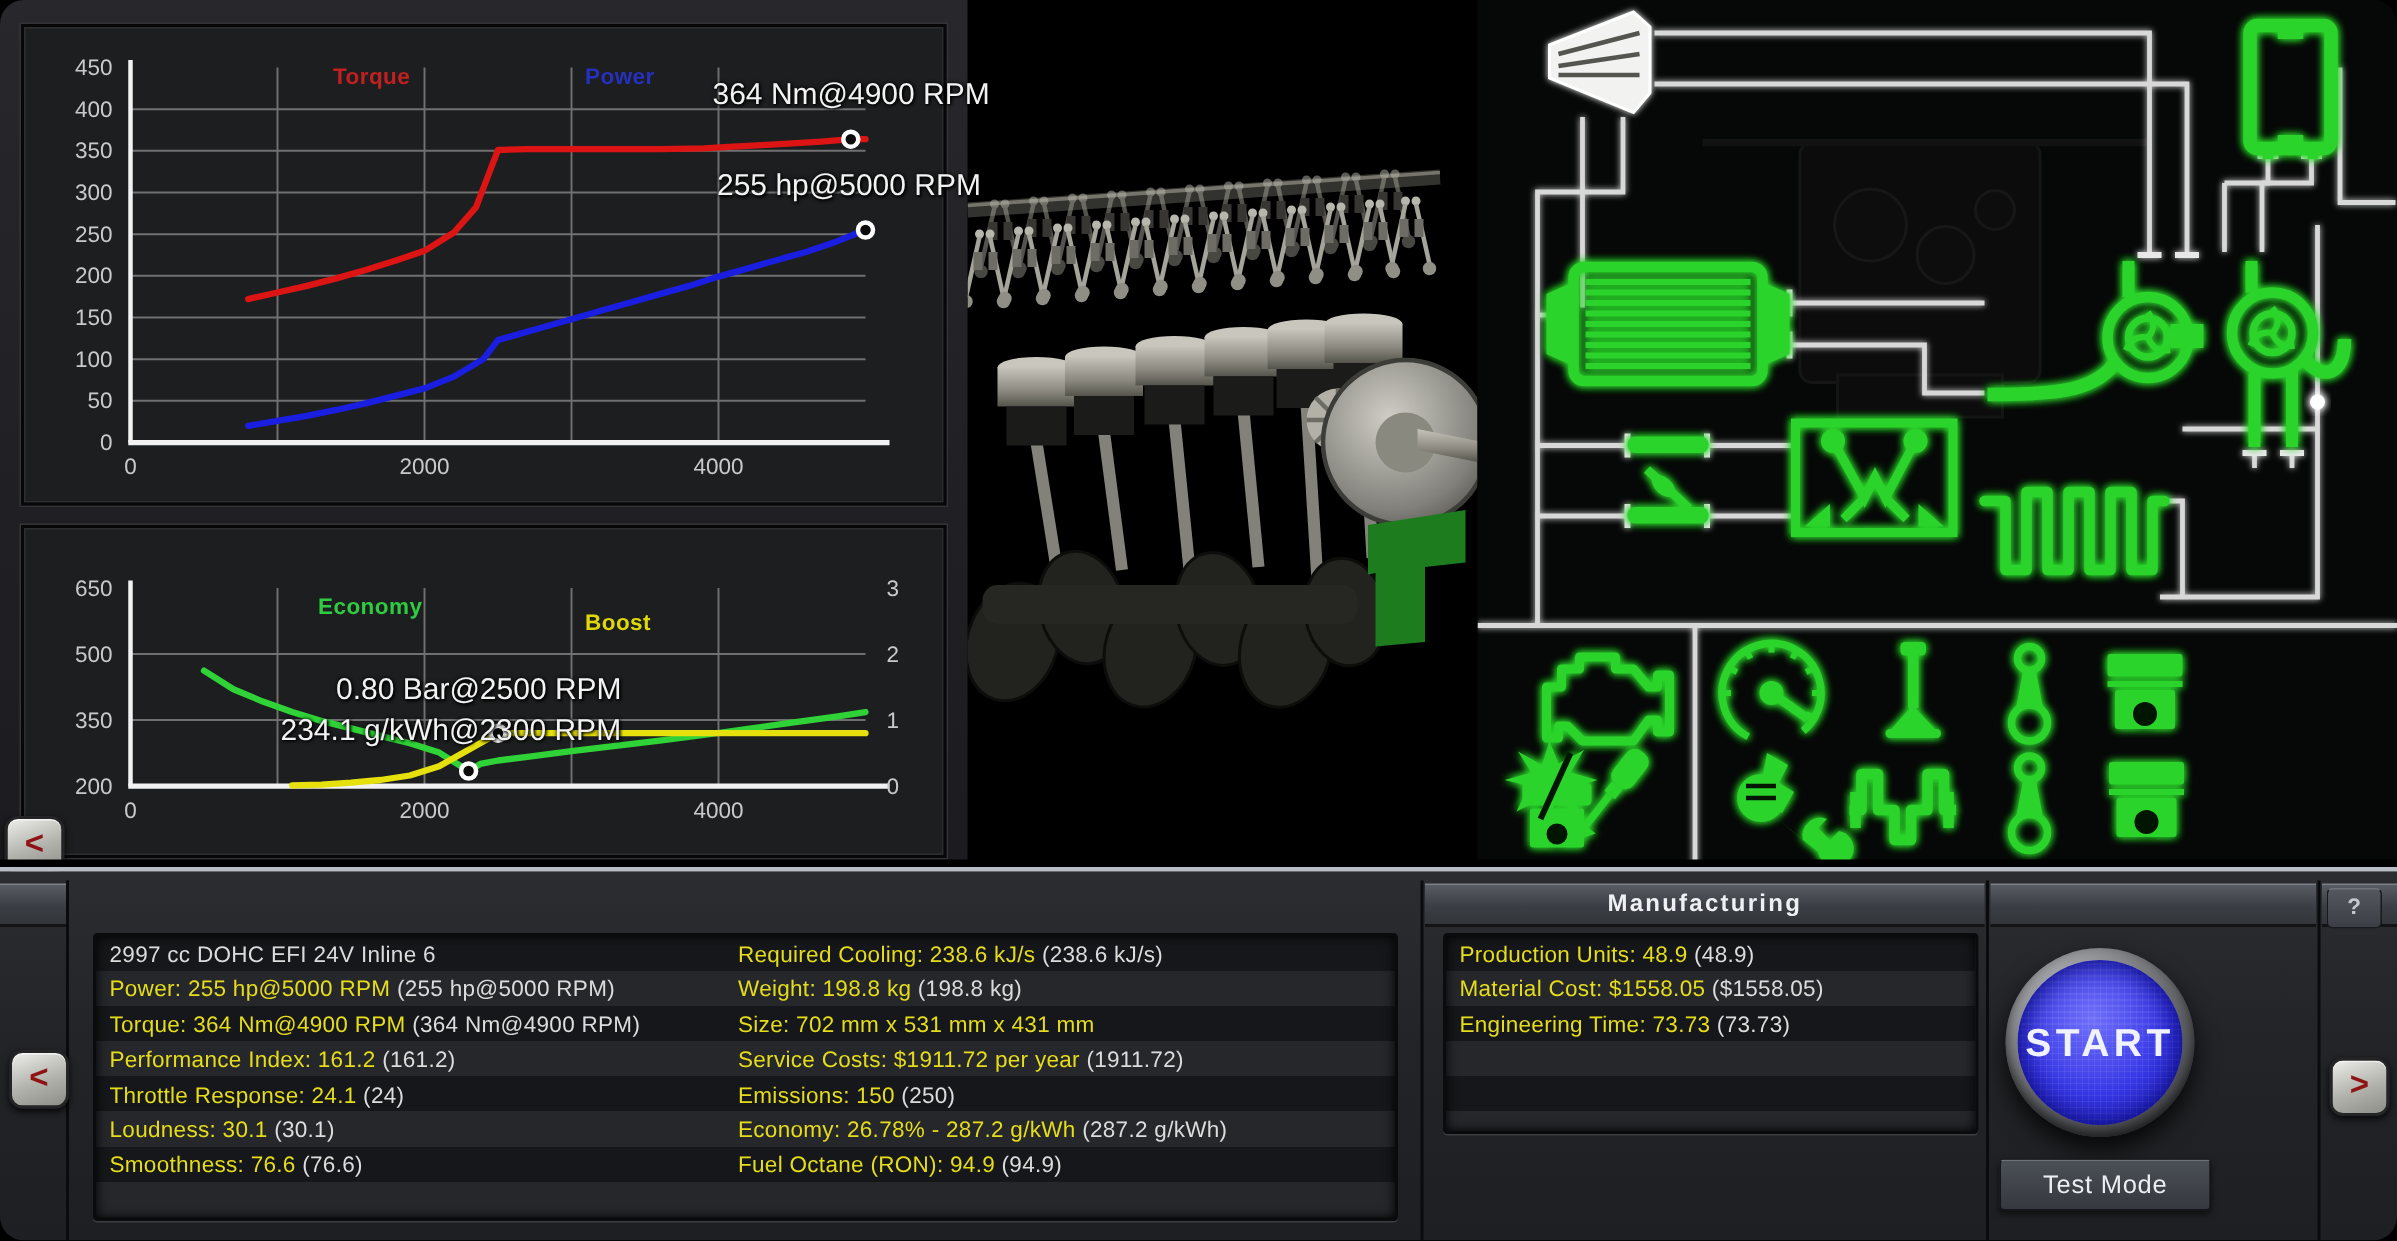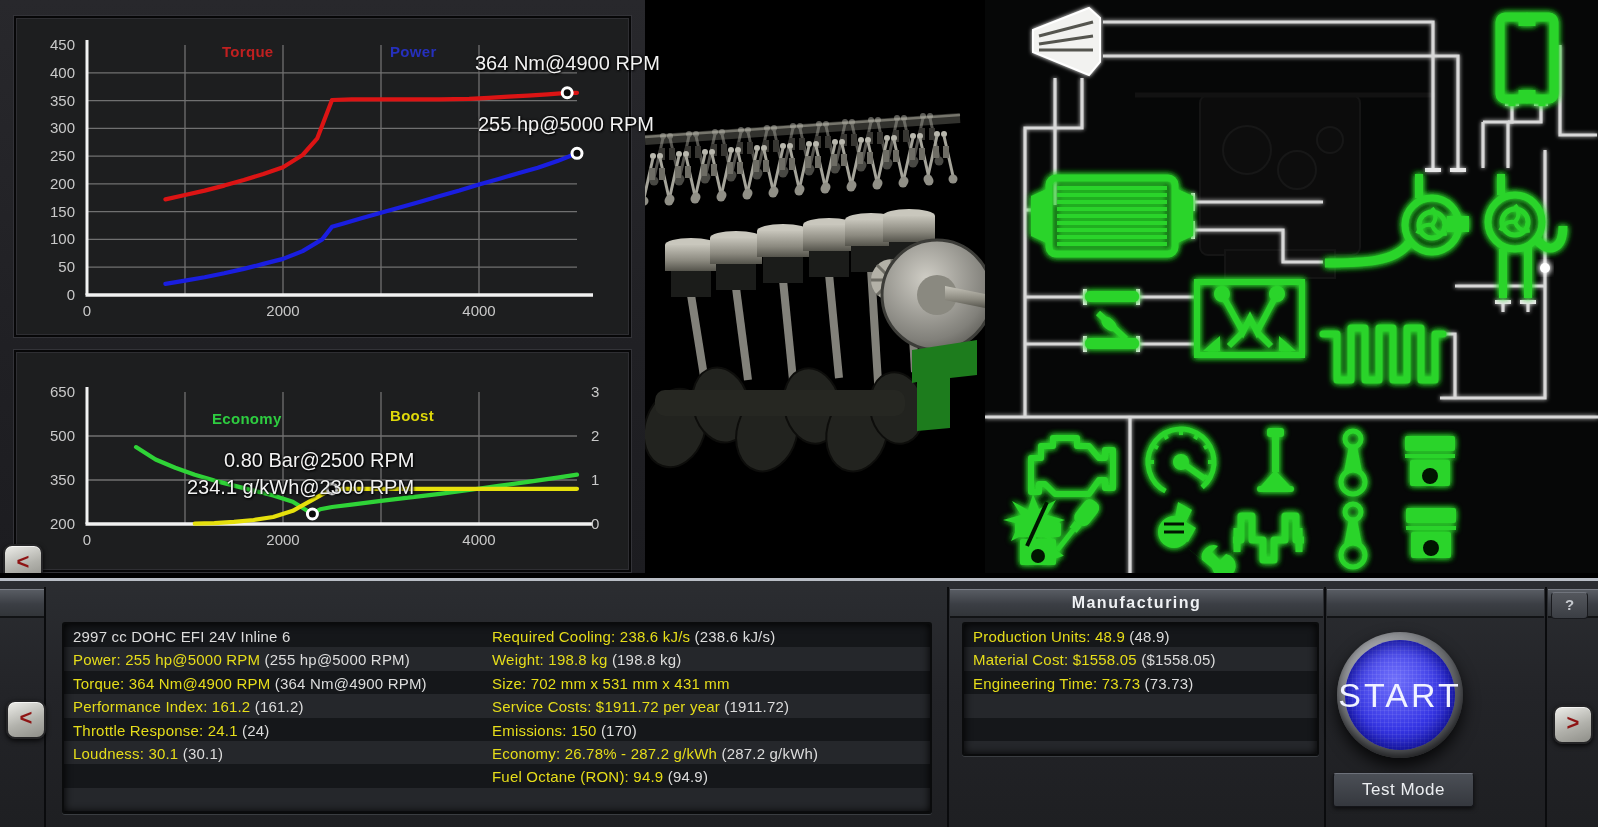--- a/index.html
+++ b/index.html
@@ -1,32 +1,32 @@
 <!DOCTYPE html>
 <html><head>
 <meta charset="utf-8">
 <style>
   html,body{margin:0;padding:0;background:#000;}
   .page{position:relative;width:1598px;height:827px;overflow:hidden;background:#000;
-        font-family:"Liberation Sans",sans-serif;}
+        font-family:"Liberation Sans",sans-serif;border-radius:16px;}
   
   .left-panel{position:absolute;left:0;top:0;width:645px;height:578px;z-index:3;
     background:linear-gradient(180deg,#28282c,#202024 60%,#1c1c20);}
   .chart-box{position:absolute;background:#1d1e1f;border:2px solid #070708;
     box-shadow:inset 0 0 0 1px #2e2e32, 0 0 0 1px #333338;}
   .chart1{left:14px;top:16px;width:613px;height:317px;}
   .chart2{left:14px;top:350px;width:613px;height:218px;}
   .chart-box svg{position:absolute;left:0;top:0;}
   svg text.tick{fill:#c9c9c9;font-size:15px;font-family:"Liberation Sans",sans-serif;}
   .legend,.annot{position:absolute;white-space:nowrap;z-index:5;}
   .legend{font-size:15px;font-weight:bold;letter-spacing:.3px;}
   .annot{font-size:20px;color:#f2f2f2;text-shadow:1px 1px 2px #000,0 0 3px #000;}
   .lg-torque{left:206px;top:25px;color:#c02020;}
   .lg-power{left:374px;top:25px;color:#2630bd;}
-  .lg-economy{left:196px;top:58px;color:#2ecc40;}
+  .lg-economy{left:196px;top:44px;color:#2ecc40;}
   .lg-boost{left:374px;top:55px;color:#ded80a;}
   .an-c1a{left:459px;top:34px;}
   .an-c1b{left:462px;top:95px;}
   .an-c2a{left:208px;top:97px;}
   .an-c2b{left:171px;top:124px;}
   
   .viewport{position:absolute;left:645px;top:0;width:340px;height:578px;background:#000;z-index:1;}
   .schematic{position:absolute;left:985px;top:0;width:613px;height:578px;background:#060707;z-index:1;}
   
   .nav-btn{position:absolute;width:36px;height:35px;border-radius:9px;cursor:pointer;
@@ -58,21 +58,21 @@
   .start-ring{position:absolute;left:1337px;top:51px;width:126px;height:126px;border-radius:50%;
     background:radial-gradient(circle at 35% 28%,#babcc0,#5c5e62 62%,#2e2f32);
     box-shadow:0 8px 16px #000c, inset 0 -4px 8px #0009;}
   .start-btn{position:absolute;left:8px;top:8px;width:110px;height:110px;border-radius:50%;cursor:pointer;
     background:radial-gradient(circle at 45% 36%,#6f6ffa,#3636e6 55%,#2222ba);
     background-image:repeating-linear-gradient(0deg,transparent 0 3px,#ffffff12 3px 4px),
       repeating-linear-gradient(90deg,transparent 0 3px,#ffffff12 3px 4px),
       radial-gradient(circle at 45% 36%,#6f6ffa,#3636e6 55%,#2222ba);
     box-shadow:inset 0 0 20px #00006a;
     display:flex;align-items:center;justify-content:center;
-    color:#f0f2ff;font-size:34px;letter-spacing:3px;}
+    color:#f0f2ff;font-size:26px;letter-spacing:3px;font-weight:bold;}
   .testmode{position:absolute;left:1333px;top:192px;width:139px;height:32px;cursor:pointer;
     background:linear-gradient(180deg,#4b4f56,#35383e);border:1px solid #141519;border-top-color:#6d717a;
     border-radius:3px;color:#eceef1;font-size:17px;letter-spacing:.5px;
     display:flex;align-items:center;justify-content:center;box-shadow:0 2px 4px #0009;}
   .help-btn{position:absolute;left:1551px;top:11px;width:35px;height:25px;cursor:pointer;
     background:linear-gradient(180deg,#54575d,#3b3e44);border:1px solid #191a1e;border-top-color:#70747c;
     border-radius:4px;color:#c6c9ce;font-size:15px;font-weight:bold;text-align:center;line-height:24px;}
   .bottom-prev{left:6px;top:119px;}
   .bottom-next{left:1553px;top:124px;}
 </style>
@@ -504,27 +504,28 @@
     <div class="vdiv" style="left:1545px;"></div>
 
     <div class="databox stats-box">
       <div class="col col-left" id="stats-left">
           <div><span class="wh">2997 cc DOHC EFI 24V Inline 6</span></div>
           <div><span class="yl">Power: 255 hp@5000 RPM </span><span class="wh">(255 hp@5000 RPM)</span></div>
           <div><span class="yl">Torque: 364 Nm@4900 RPM </span><span class="wh">(364 Nm@4900 RPM)</span></div>
           <div><span class="yl">Performance Index: 161.2 </span><span class="wh">(161.2)</span></div>
           <div><span class="yl">Throttle Response: 24.1 </span><span class="wh">(24)</span></div>
           <div><span class="yl">Loudness: 30.1 </span><span class="wh">(30.1)</span></div>
+          <div><span class="yl">Smoothness: 76.6 </span><span class="wh">(76.6)</span></div>
         </div>
       <div class="col col-right" id="stats-right">
           <div><span class="yl">Required Cooling: 238.6 kJ/s </span><span class="wh">(238.6 kJ/s)</span></div>
           <div><span class="yl">Weight: 198.8 kg </span><span class="wh">(198.8 kg)</span></div>
           <div><span class="yl">Size: 702 mm x 531 mm x 431 mm</span></div>
           <div><span class="yl">Service Costs: $1911.72 per year </span><span class="wh">(1911.72)</span></div>
-          <div><span class="yl">Emissions: 150 </span><span class="wh">(170)</span></div>
+          <div><span class="yl">Emissions: 150 </span><span class="wh">(250)</span></div>
           <div><span class="yl">Economy: 26.78% - 287.2 g/kWh </span><span class="wh">(287.2 g/kWh)</span></div>
           <div><span class="yl">Fuel Octane (RON): 94.9 </span><span class="wh">(94.9)</span></div>
         </div>
     </div>
 
     <div class="databox mfg-box">
       <div class="col col-left" id="mfg-rows">
           <div><span class="yl">Production Units: 48.9 </span><span class="wh">(48.9)</span></div>
           <div><span class="yl">Material Cost: $1558.05 </span><span class="wh">($1558.05)</span></div>
           <div><span class="yl">Engineering Time: 73.73 </span><span class="wh">(73.73)</span></div>

